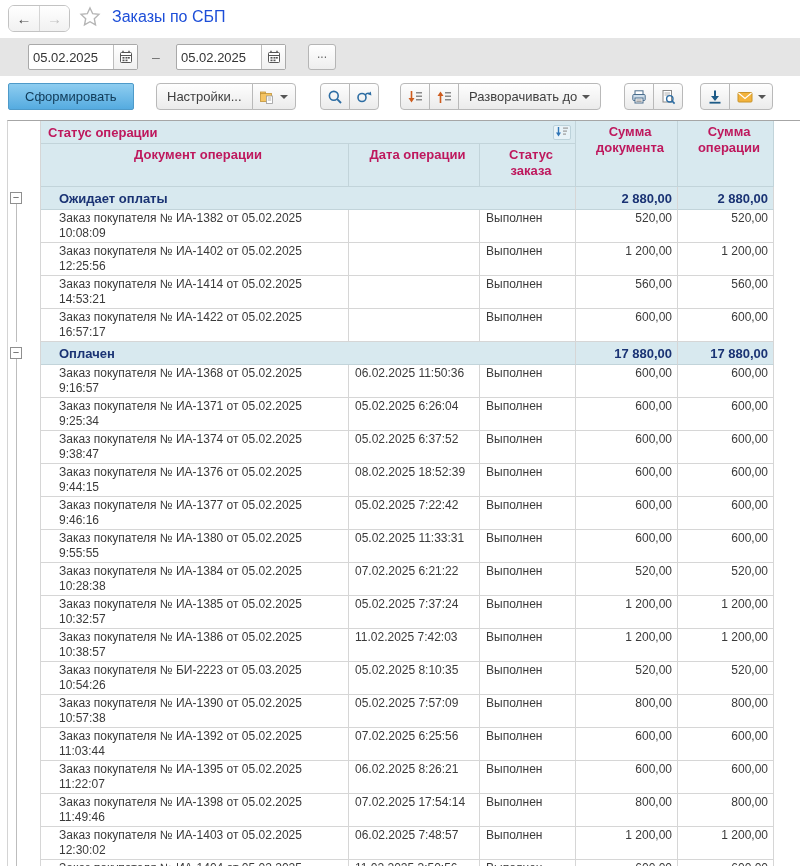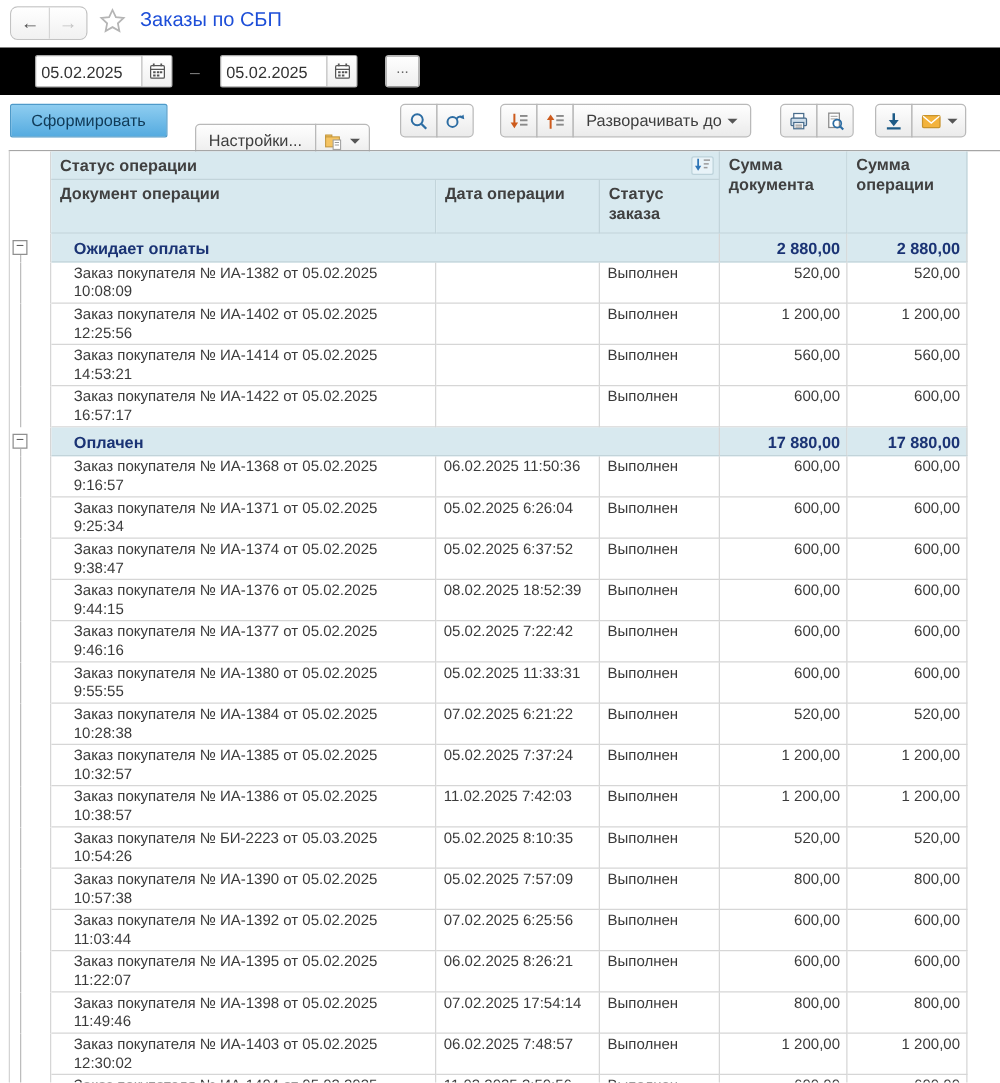--- a/index.html
+++ b/index.html
@@ -12,21 +12,21 @@
               border-radius:6px; overflow:hidden; background:#fff; }
   .navbtn { width:30px; height:25px; display:flex; align-items:center; justify-content:center;
             font-size:15px; background:linear-gradient(#ffffff,#f1f1f1); cursor:default; }
   .navbtn + .navbtn { border-left:1px solid #d5d5d5; }
   #back-arrow { color:#4d4d4d; }
   #fwd-arrow { color:#c2c2c2; }
   .star { position:absolute; left:78px; top:5px; width:24px; height:24px; }
   .page-title { position:absolute; left:112px; top:8px; font-size:16px; color:#1d4ed8; }
 
   
-  #filterbar { position:absolute; left:0; top:38px; width:800px; height:38px; background:#000000; }
+  #filterbar { position:absolute; left:0; top:38px; width:800px; height:38px; background:#e5e5e5; }
   .date-wrap { position:absolute; top:6px; height:26px; display:flex; border:1px solid #a9a9a9;
                background:#fff; border-radius:2px; }
   .date-input { width:84px; height:24px; border:none; outline:none; font-family:"Liberation Sans",sans-serif;
                 font-size:13px; color:#333; padding:0 4px; background:transparent; }
   .cal-btn { width:24px; height:24px; border-left:1px solid #bdbdbd; display:flex; align-items:center;
              justify-content:center; background:linear-gradient(#fff,#f0f0f0); cursor:pointer; }
   #date-from-wrap { left:28px; }
   #date-to-wrap { left:176px; }
   .date-dash { position:absolute; left:152px; top:11px; color:#777; font-size:14px; }
   .more-btn { position:absolute; left:308px; top:6px; width:28px; height:26px; border:1px solid #b5b5b5;
@@ -41,33 +41,33 @@
   .btn-primary { background:linear-gradient(#8ecdf0,#55abe0); border-color:#4e9ac9; color:#103a57;
                  padding:0 16px; }
   .btn-group { display:inline-flex; }
   .btn-group .btn { border-radius:0; margin-left:-1px; }
   .btn-group .btn:first-child { border-radius:4px 0 0 4px; margin-left:0; }
   .btn-group .btn:last-child { border-radius:0 4px 4px 0; }
   .icon-btn { width:30px; padding:0; }
   .caret { width:0; height:0; border-left:4px solid transparent; border-right:4px solid transparent;
            border-top:4px solid #555; display:inline-block; margin-left:5px; }
   #generate-btn { position:absolute; left:8px; top:3px; }
-  #settings-group { position:absolute; left:156px; top:19px; }
+  #settings-group { position:absolute; left:156px; top:3px; }
   #search-group { position:absolute; left:320px; top:3px; }
   #expand-group { position:absolute; left:400px; top:3px; }
   #print-group { position:absolute; left:624px; top:3px; }
   #send-group { position:absolute; left:700px; top:3px; }
   .icon16 { width:16px; height:16px; display:block; }
 
   
   #report { position:absolute; left:7px; top:120px; width:793px; height:746px; overflow:hidden;
             border-top:1px solid #a6a6a6; border-left:1px solid #d4d4d4; }
   .cell { border-right:1px solid #d6d6d6; border-bottom:1px solid #d6d6d6; overflow:hidden; }
   .hcell { border-right:1px solid #c2d4da; border-bottom:1px solid #c2d4da; background:#d8e9ef;
-           color:#404040; font-weight:bold; font-size:13px; }
+           color:#be185d; font-weight:bold; font-size:13px;text-align:center; }
   .tree { width:33px; border-right:1px solid #d6d6d6; position:relative; background:#fff; flex:none; }
   .c-doc { width:308px; flex:none; }
   .c-date { width:131px; flex:none; }
   .c-status { width:96px; flex:none; }
   .c-sumdoc { width:102px; flex:none; }
   .c-sumop { width:96px; flex:none; }
   .c-merged { width:535px; flex:none; }
 
   
   #thead { display:flex; }

